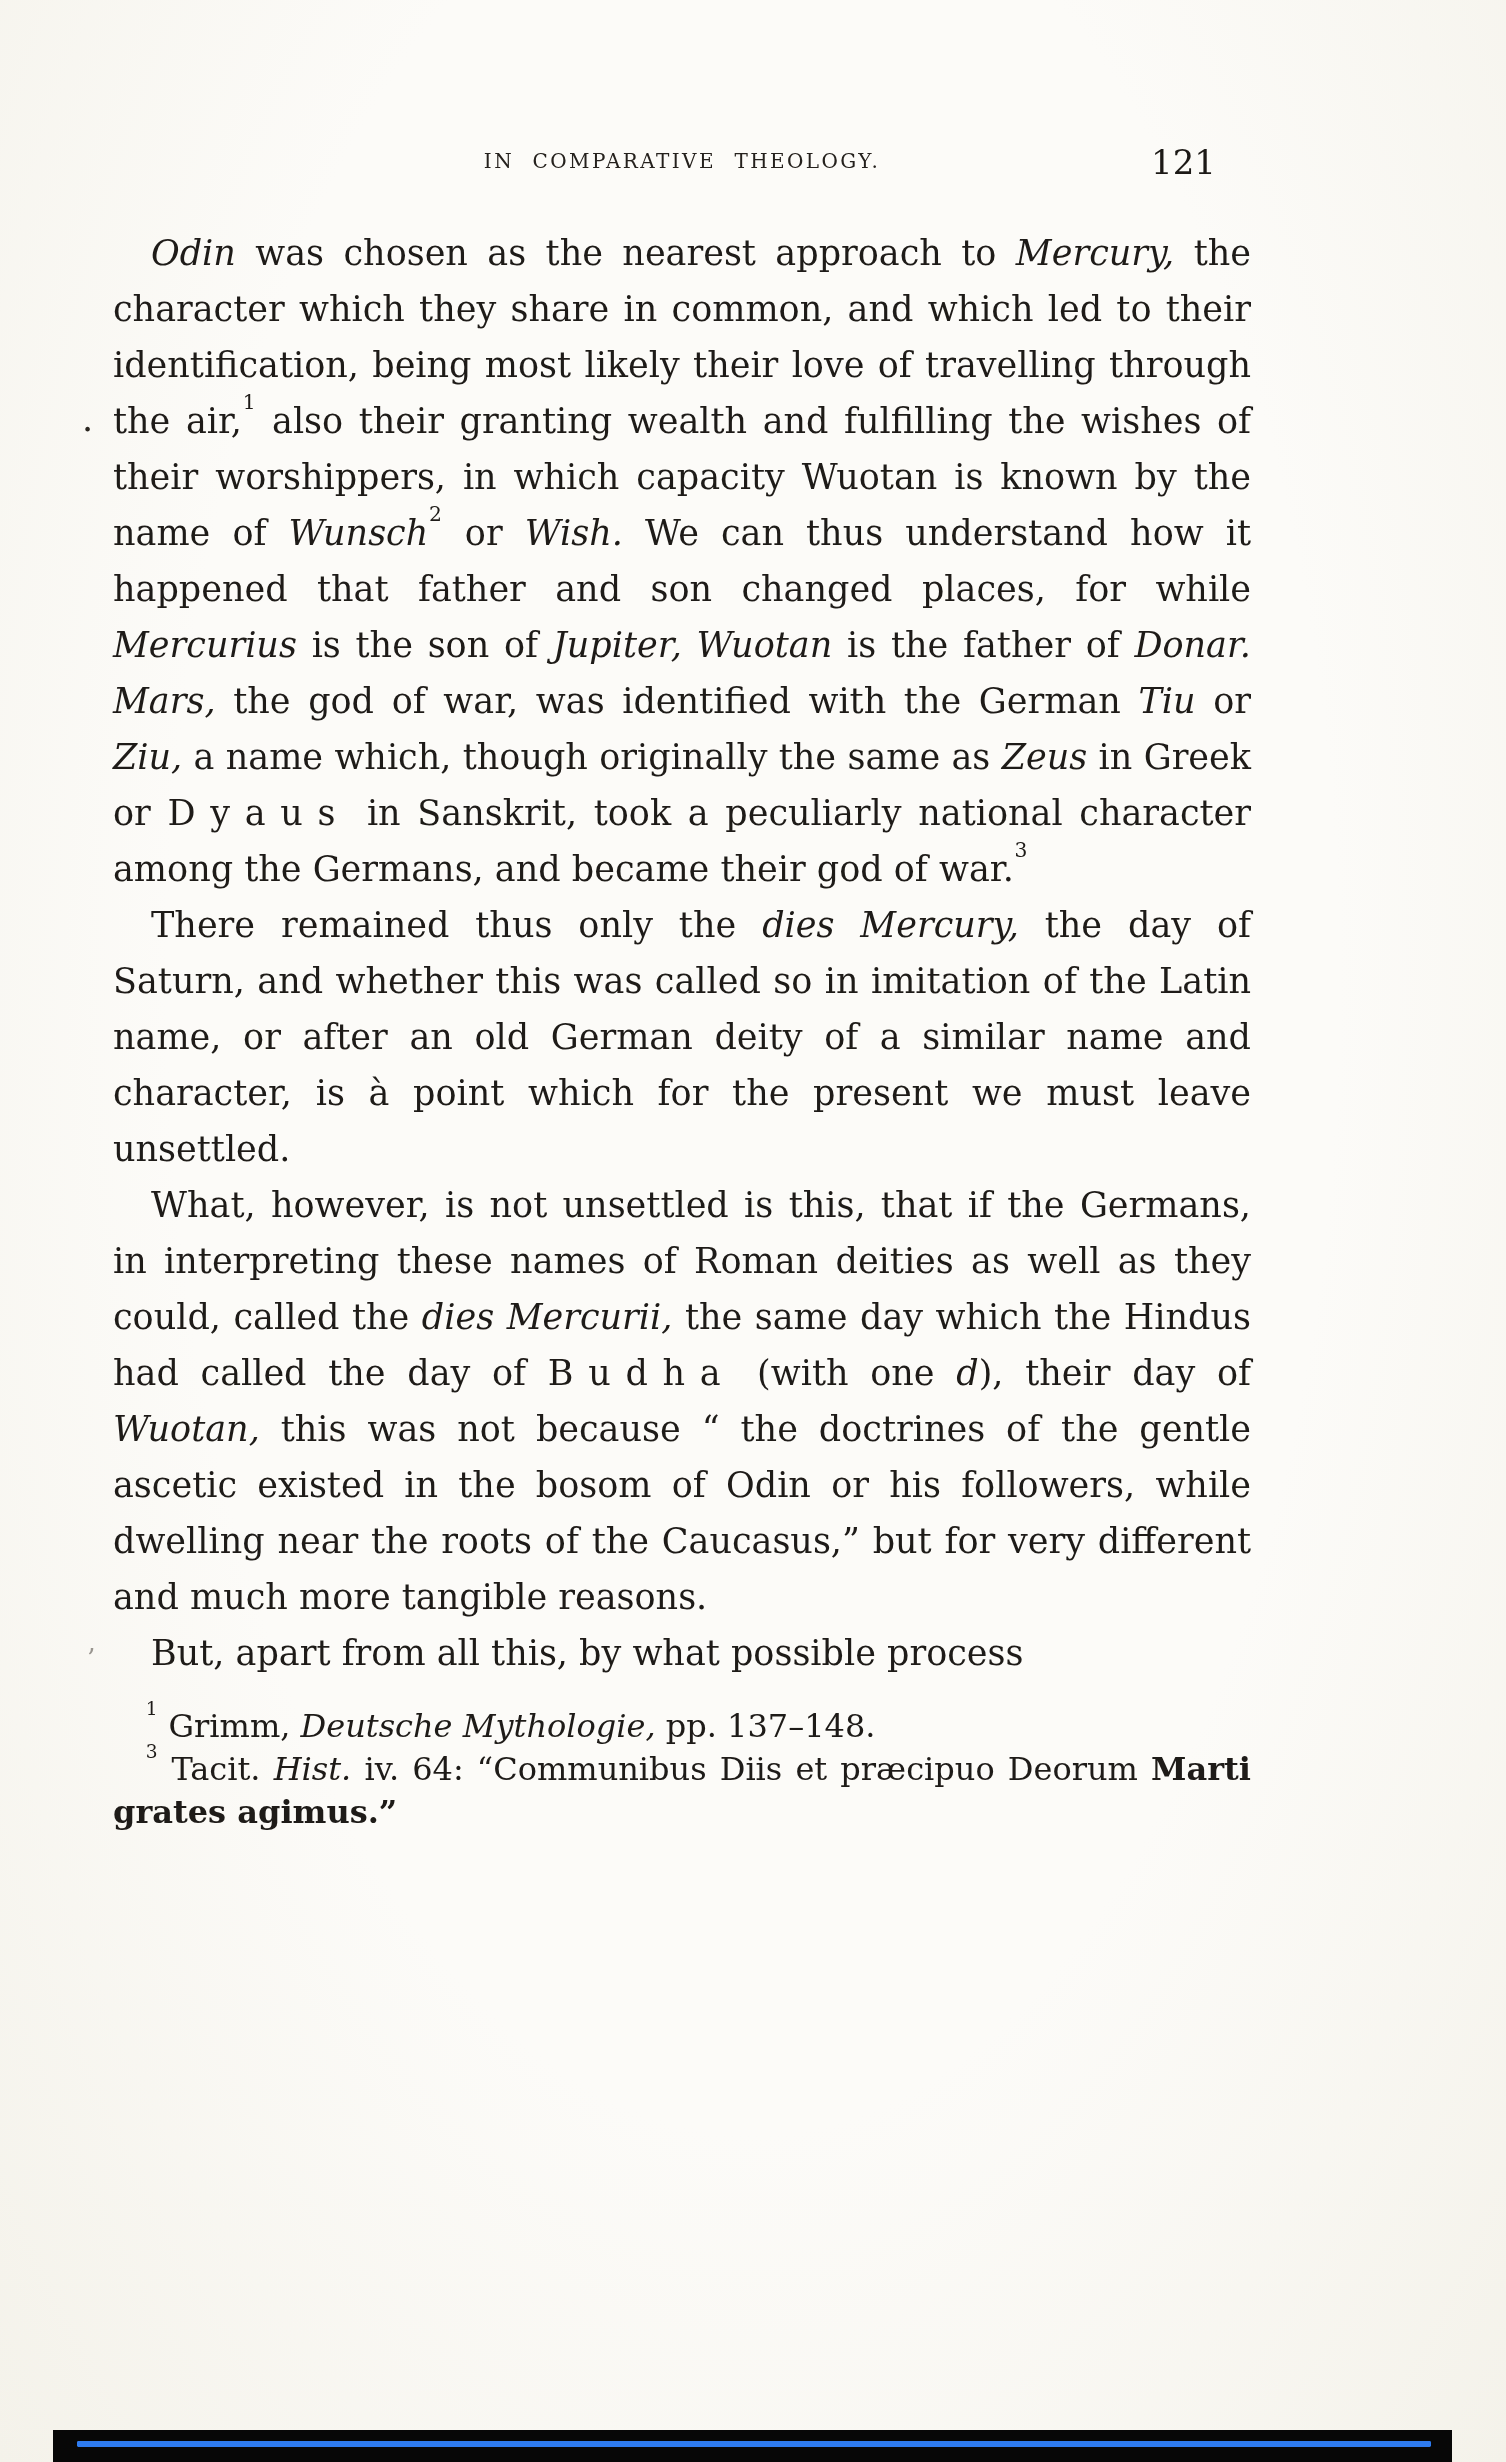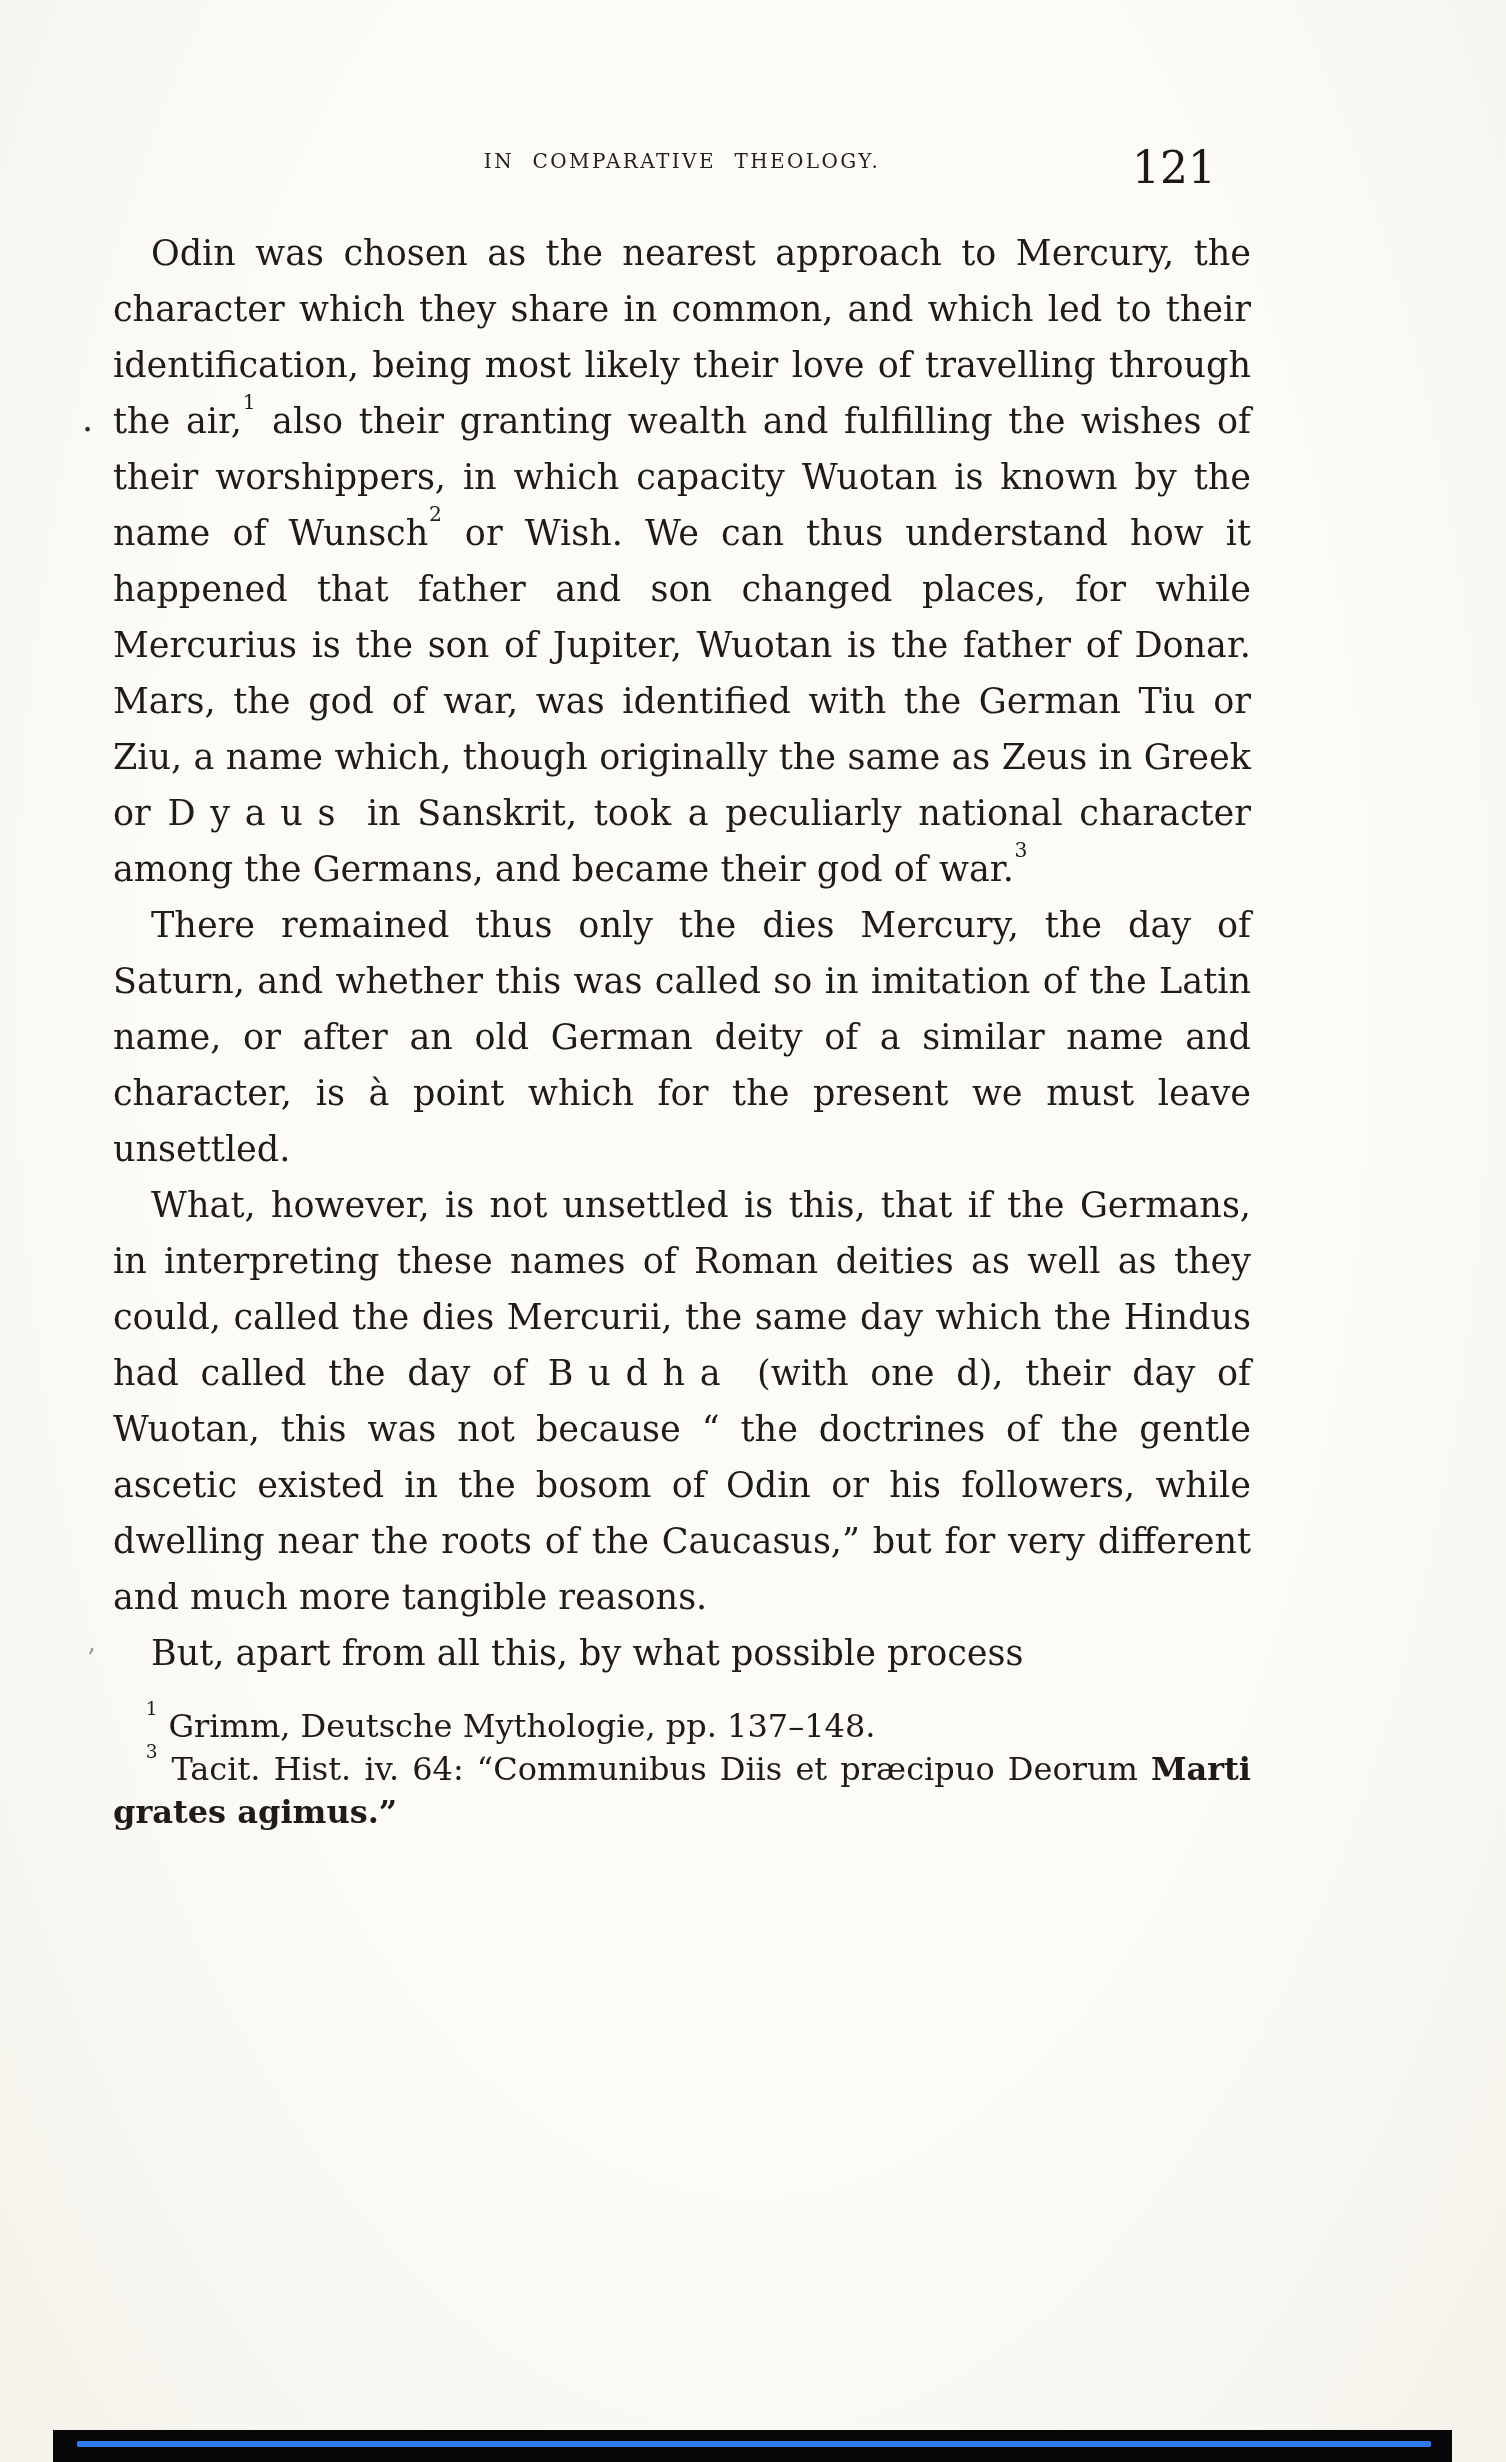--- a/index.html
+++ b/index.html
@@ -27,36 +27,36 @@
     text-align: center;
     font-size: 20px;
     letter-spacing: 2.4px;
     word-spacing: 9.8px;
     color: #25211d;
   }
   .page-number {
     position: absolute;
     right: 35px;
     top: -7px;
-    font-size: 44px;
+    font-size: 34px;
     color: #1c1916;
   }
 
   .page-body {
     position: absolute;
     left: 113px;
     top: 225px;
     width: 1138px;
     font-size: 35px;
     line-height: 56px;
     text-align: justify;
   }
   p.para { margin: 0; text-indent: 38px; }
 
-  .i  { }
+  .i  { font-style: italic; }
   .sp { letter-spacing: 0.42em; }
   .b  { font-weight: 700; }
   sup {
     font-size: 0.58em;
     line-height: 0;
     position: relative;
     top: -0.55em;
     padding: 0 0.04em;
   }
 

